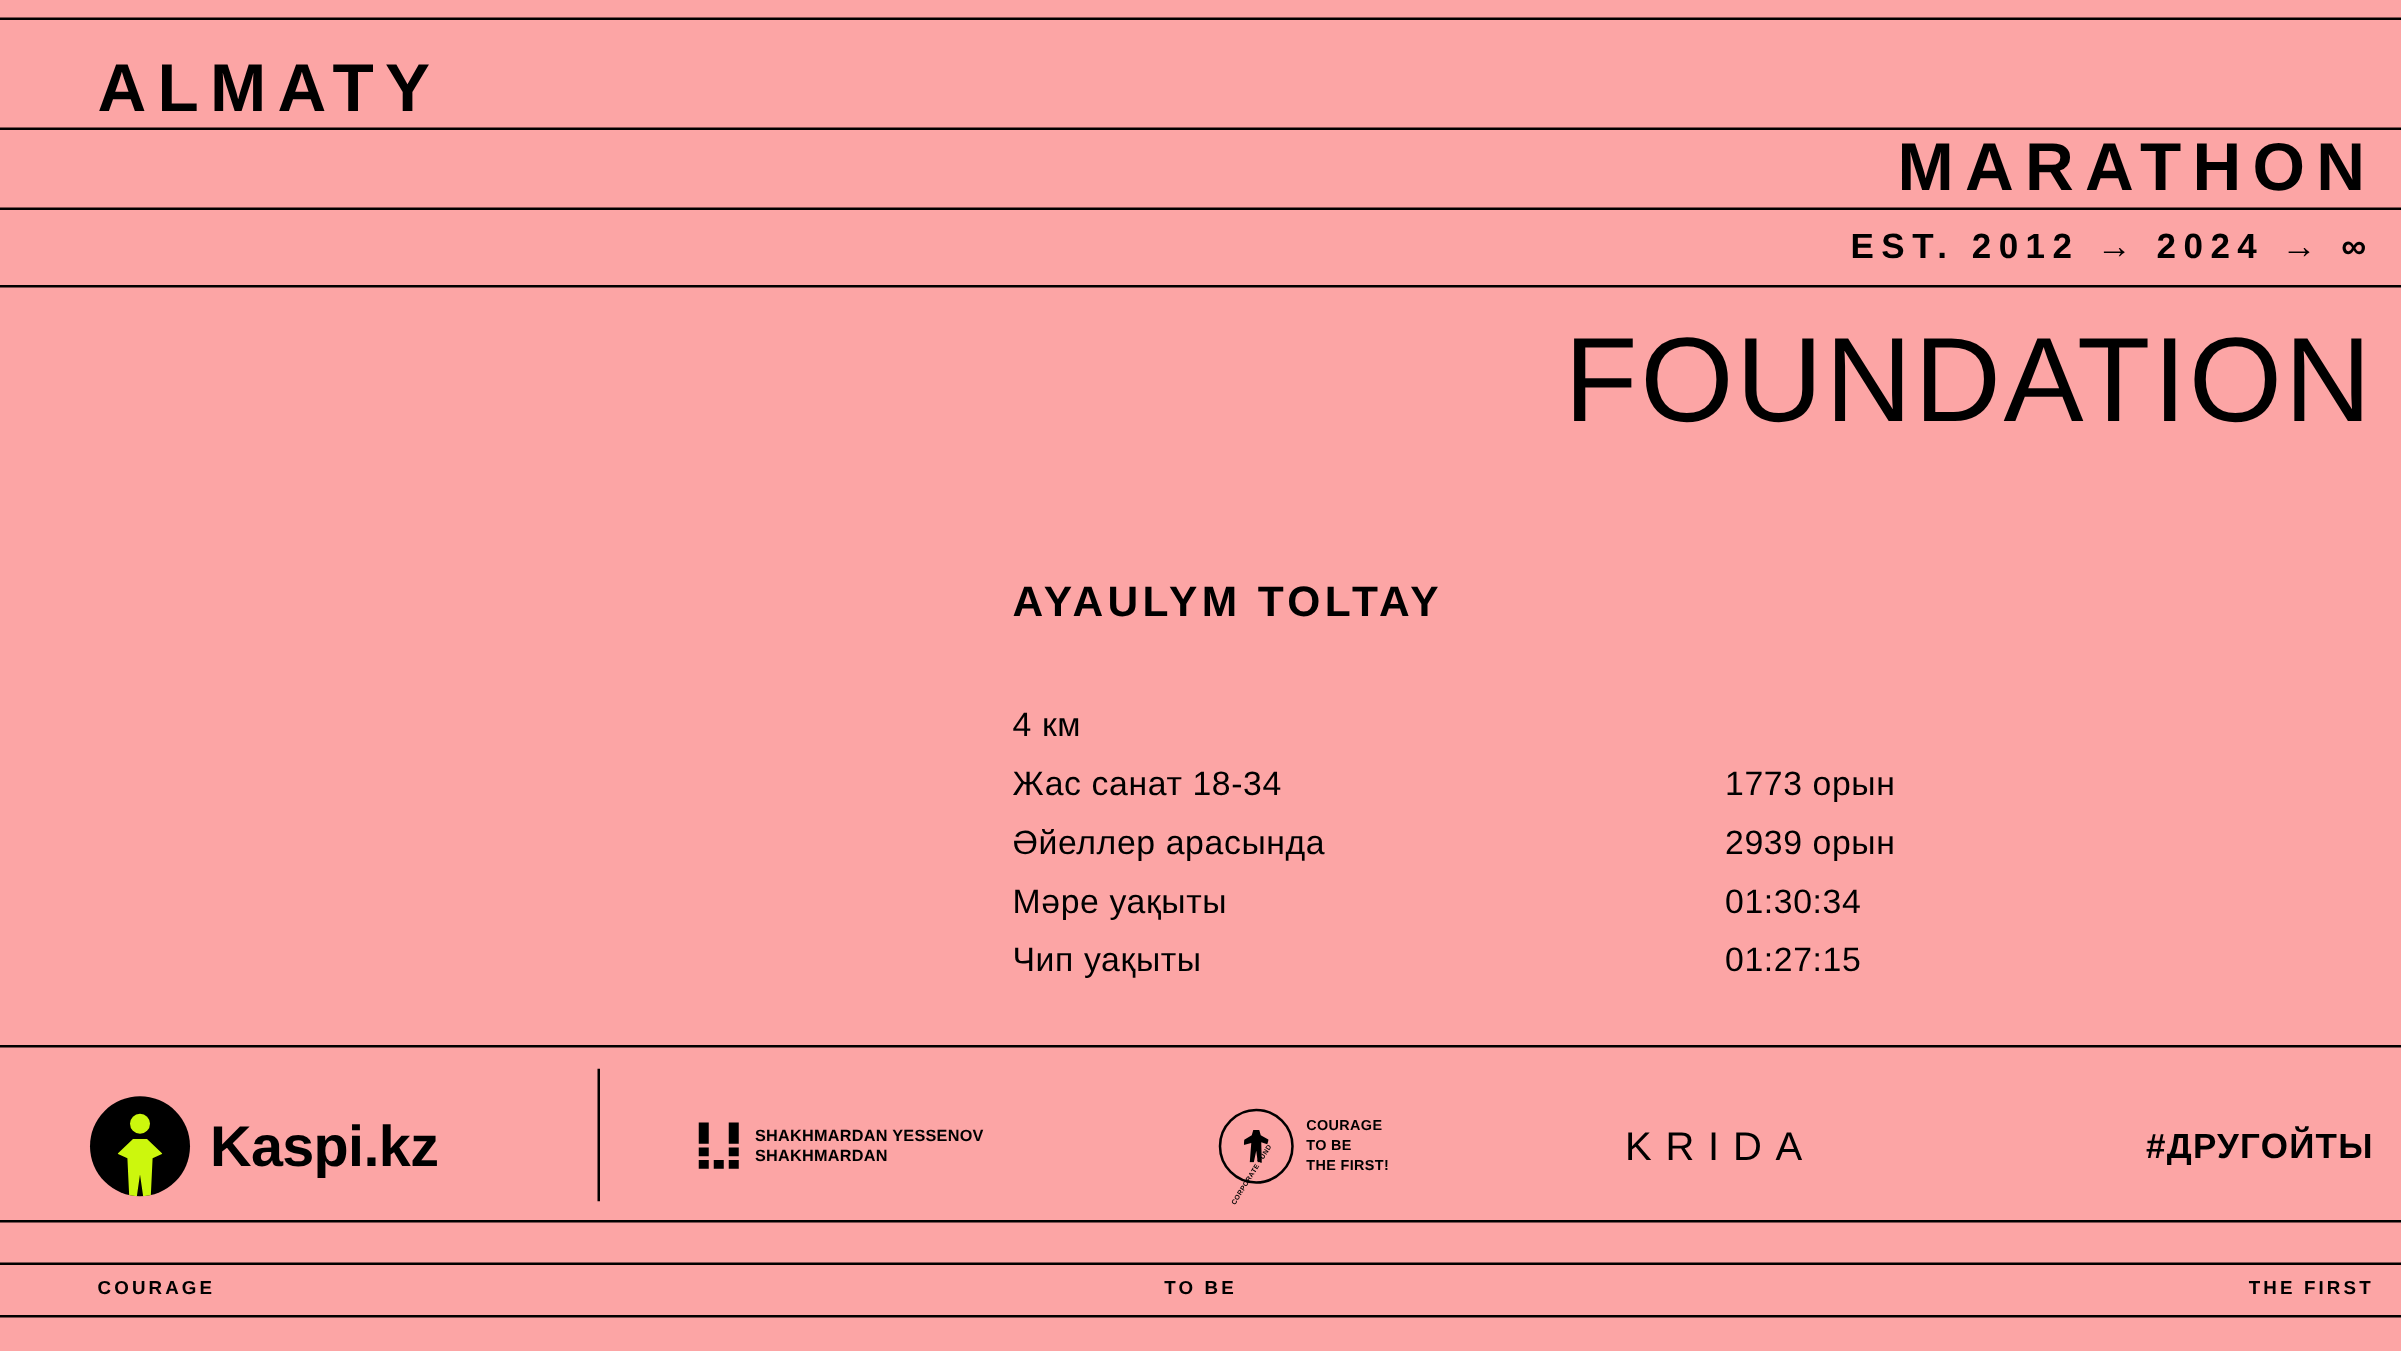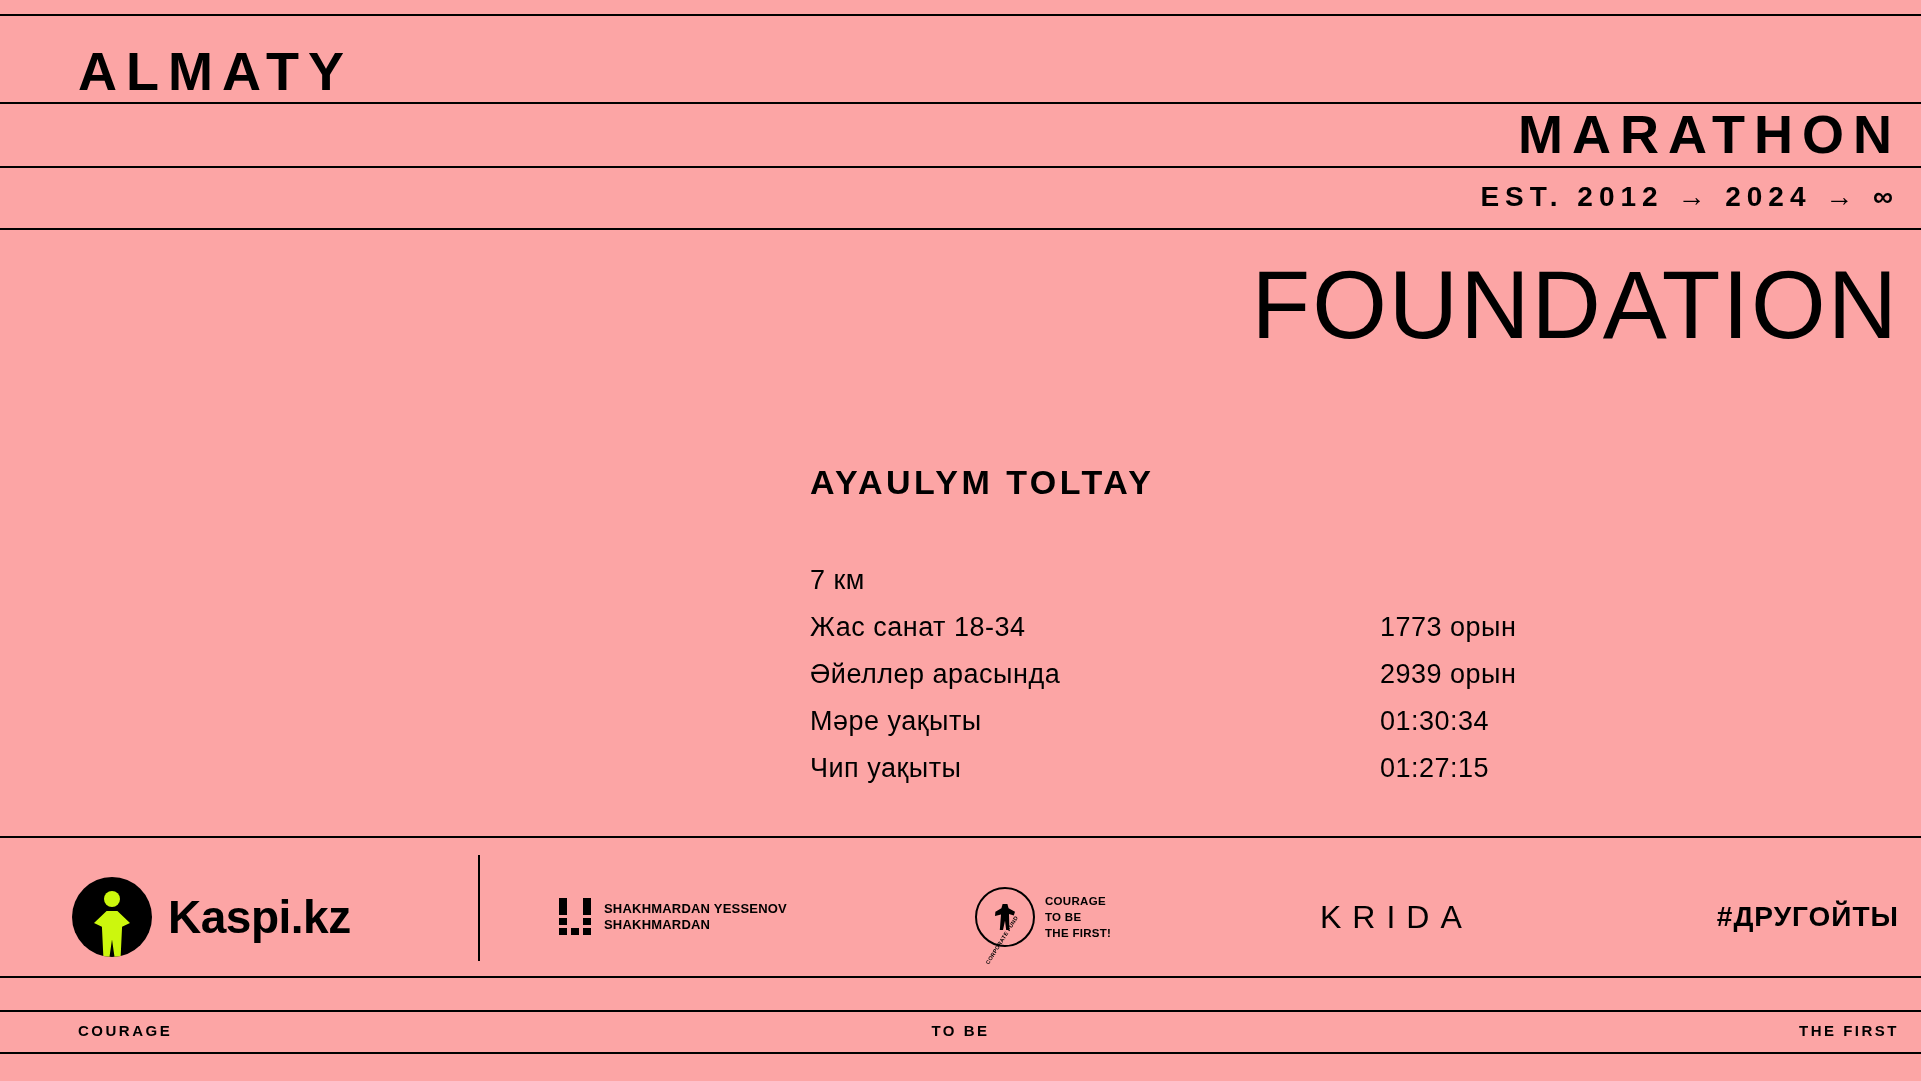--- a/index.html
+++ b/index.html
@@ -239,21 +239,20 @@
     line-height: 1.4;
     letter-spacing: 0.3px;
   }
 
   .sp-krida {
     position: absolute;
     left: 1300px;
     font-size: 32px;
     font-weight: 400;
     letter-spacing: 11px;
-    margin-left: 20px;
   }
 
   .sp-drugoity {
     position: absolute;
     right: 22px;
     font-size: 28px;
     font-weight: 800;
     letter-spacing: 1px;
   }
 
@@ -291,21 +290,21 @@
   <div class="hdr-almaty">ALMATY</div>
   <div class="hdr-marathon">MARATHON</div>
   <div class="hdr-est">EST. 2012 → 2024 → ∞</div>
 
   <div class="title">FOUNDATION</div>
 
   <div class="athlete">AYAULYM TOLTAY</div>
 
   <div class="results">
     <div class="res-row">
-      <div class="res-value">7 км</div>
+      <div class="res-value">4 км</div>
     </div>
     <div class="res-row">
       <div class="res-label">Жас санат 18-34</div>
       <div class="res-value">1773 орын</div>
     </div>
     <div class="res-row">
       <div class="res-label">Әйеллер арасында</div>
       <div class="res-value">2939 орын</div>
     </div>
     <div class="res-row">

